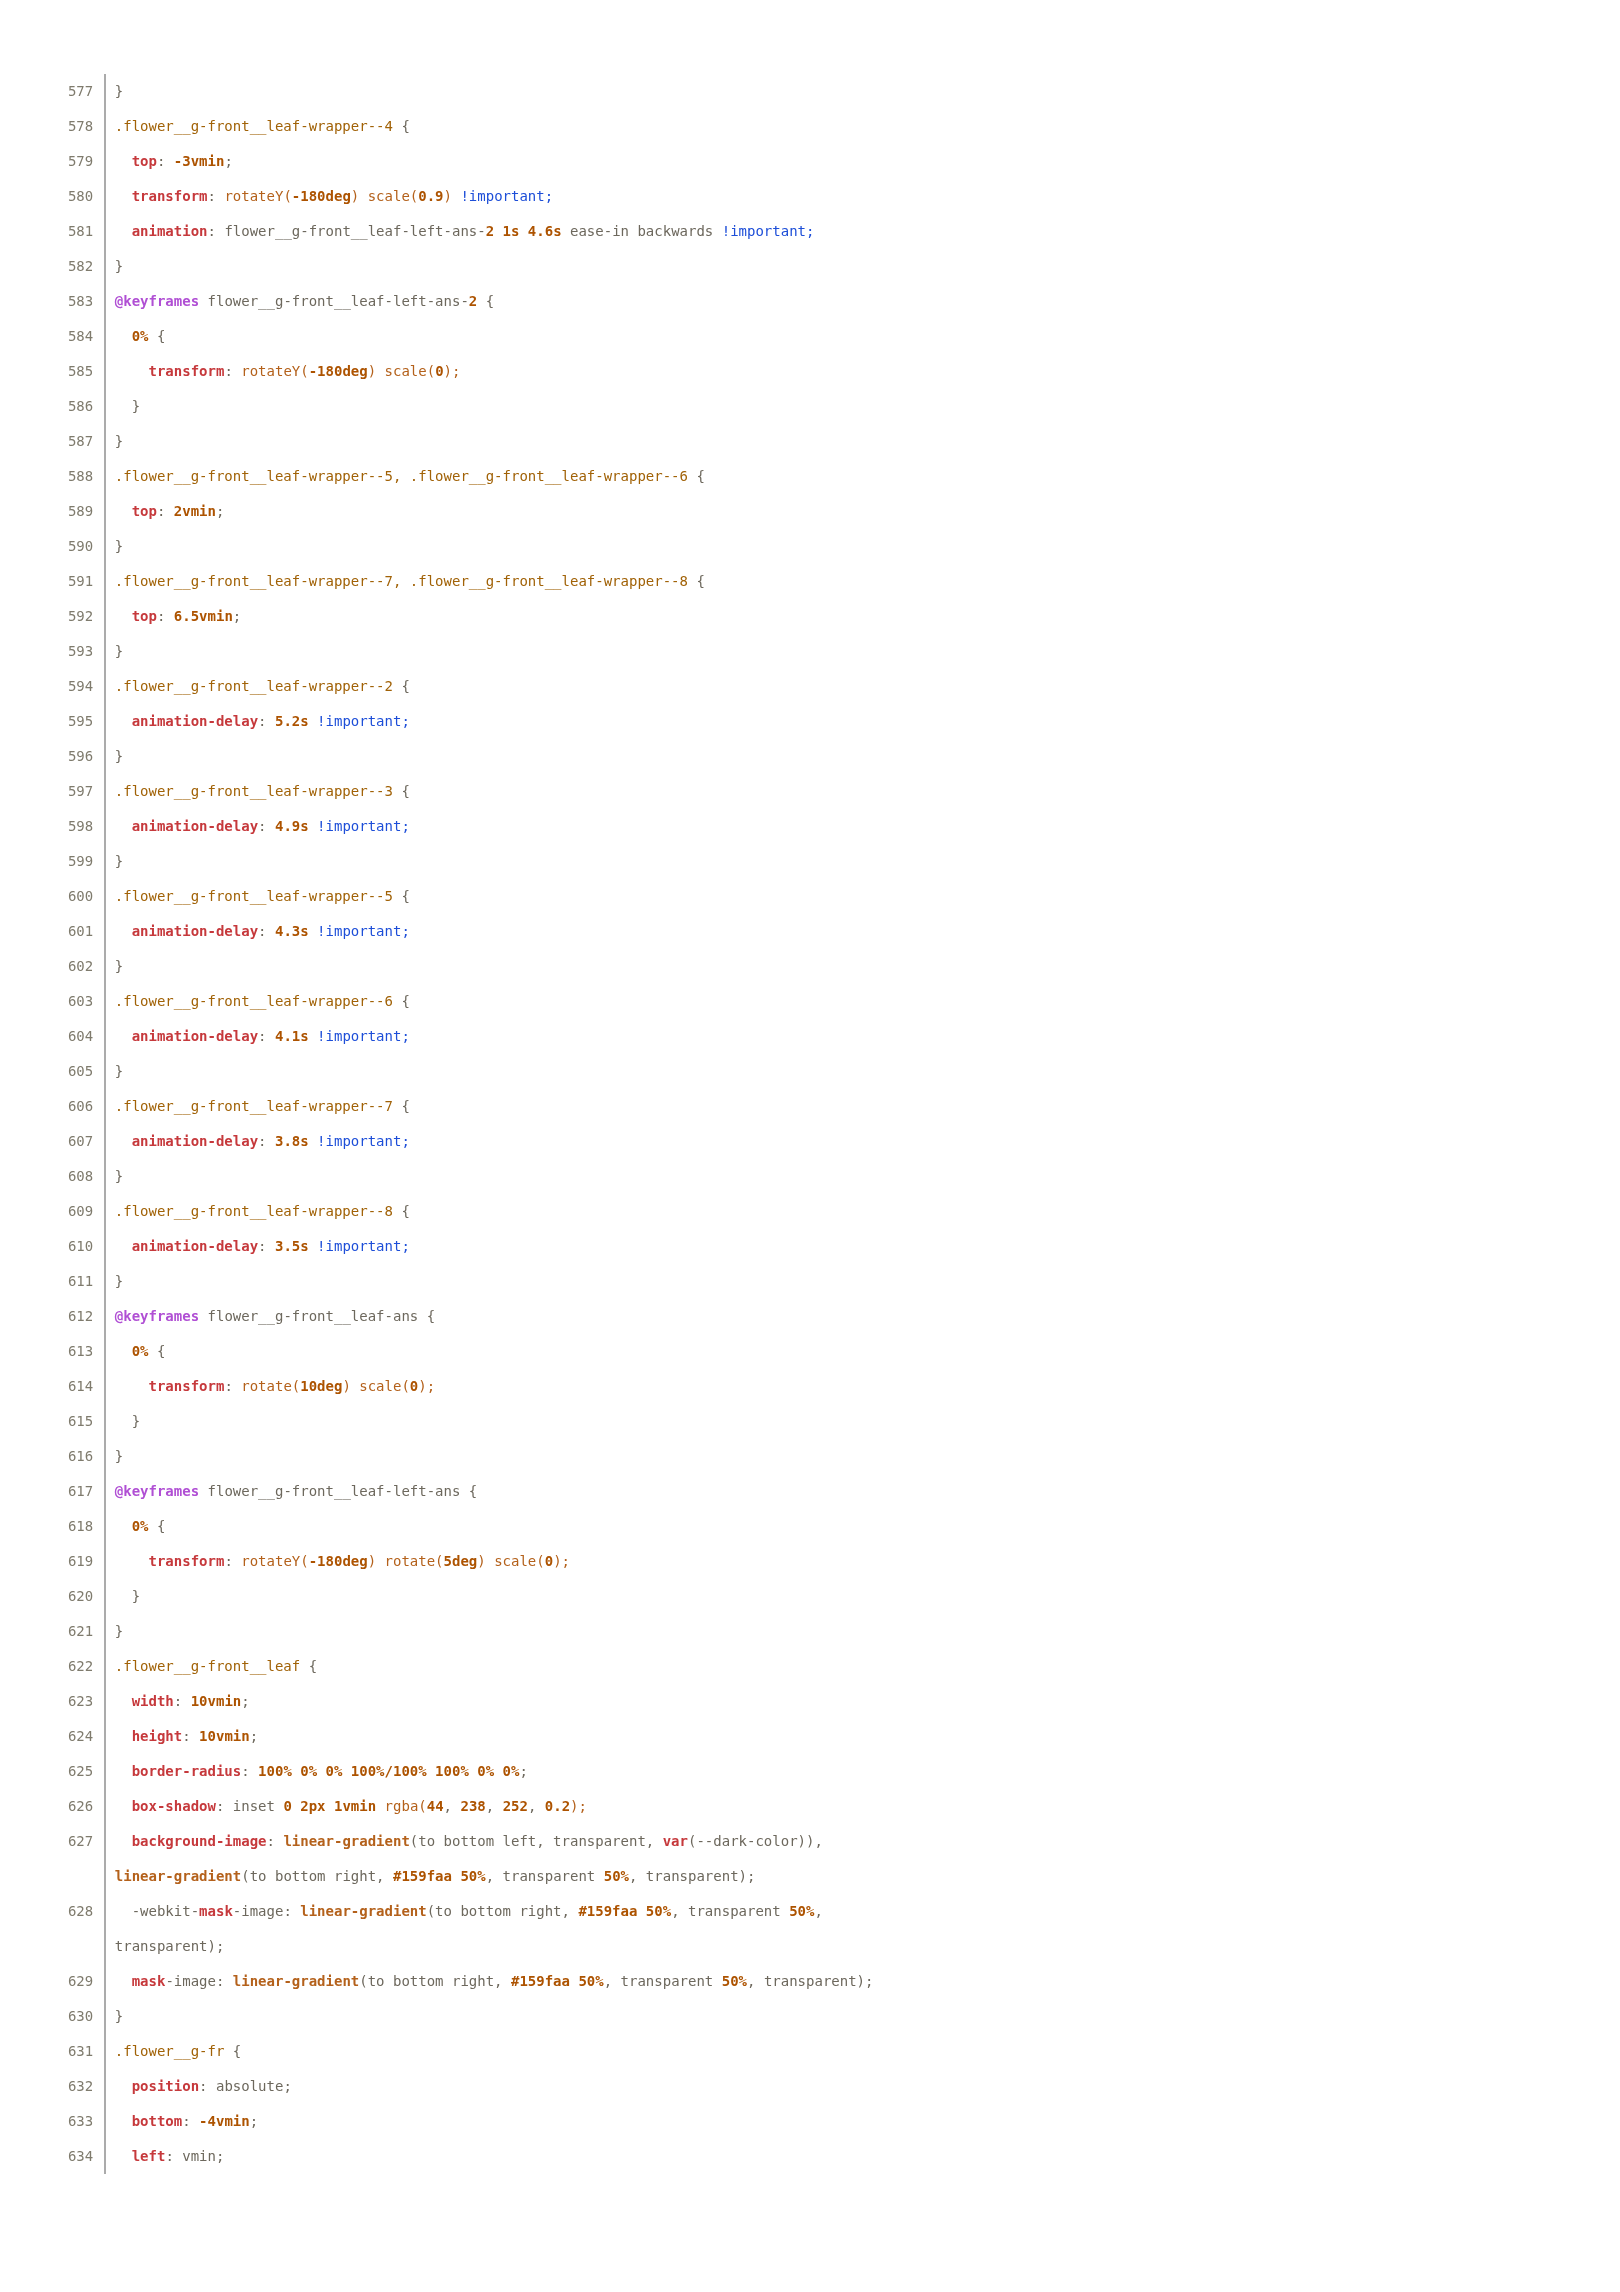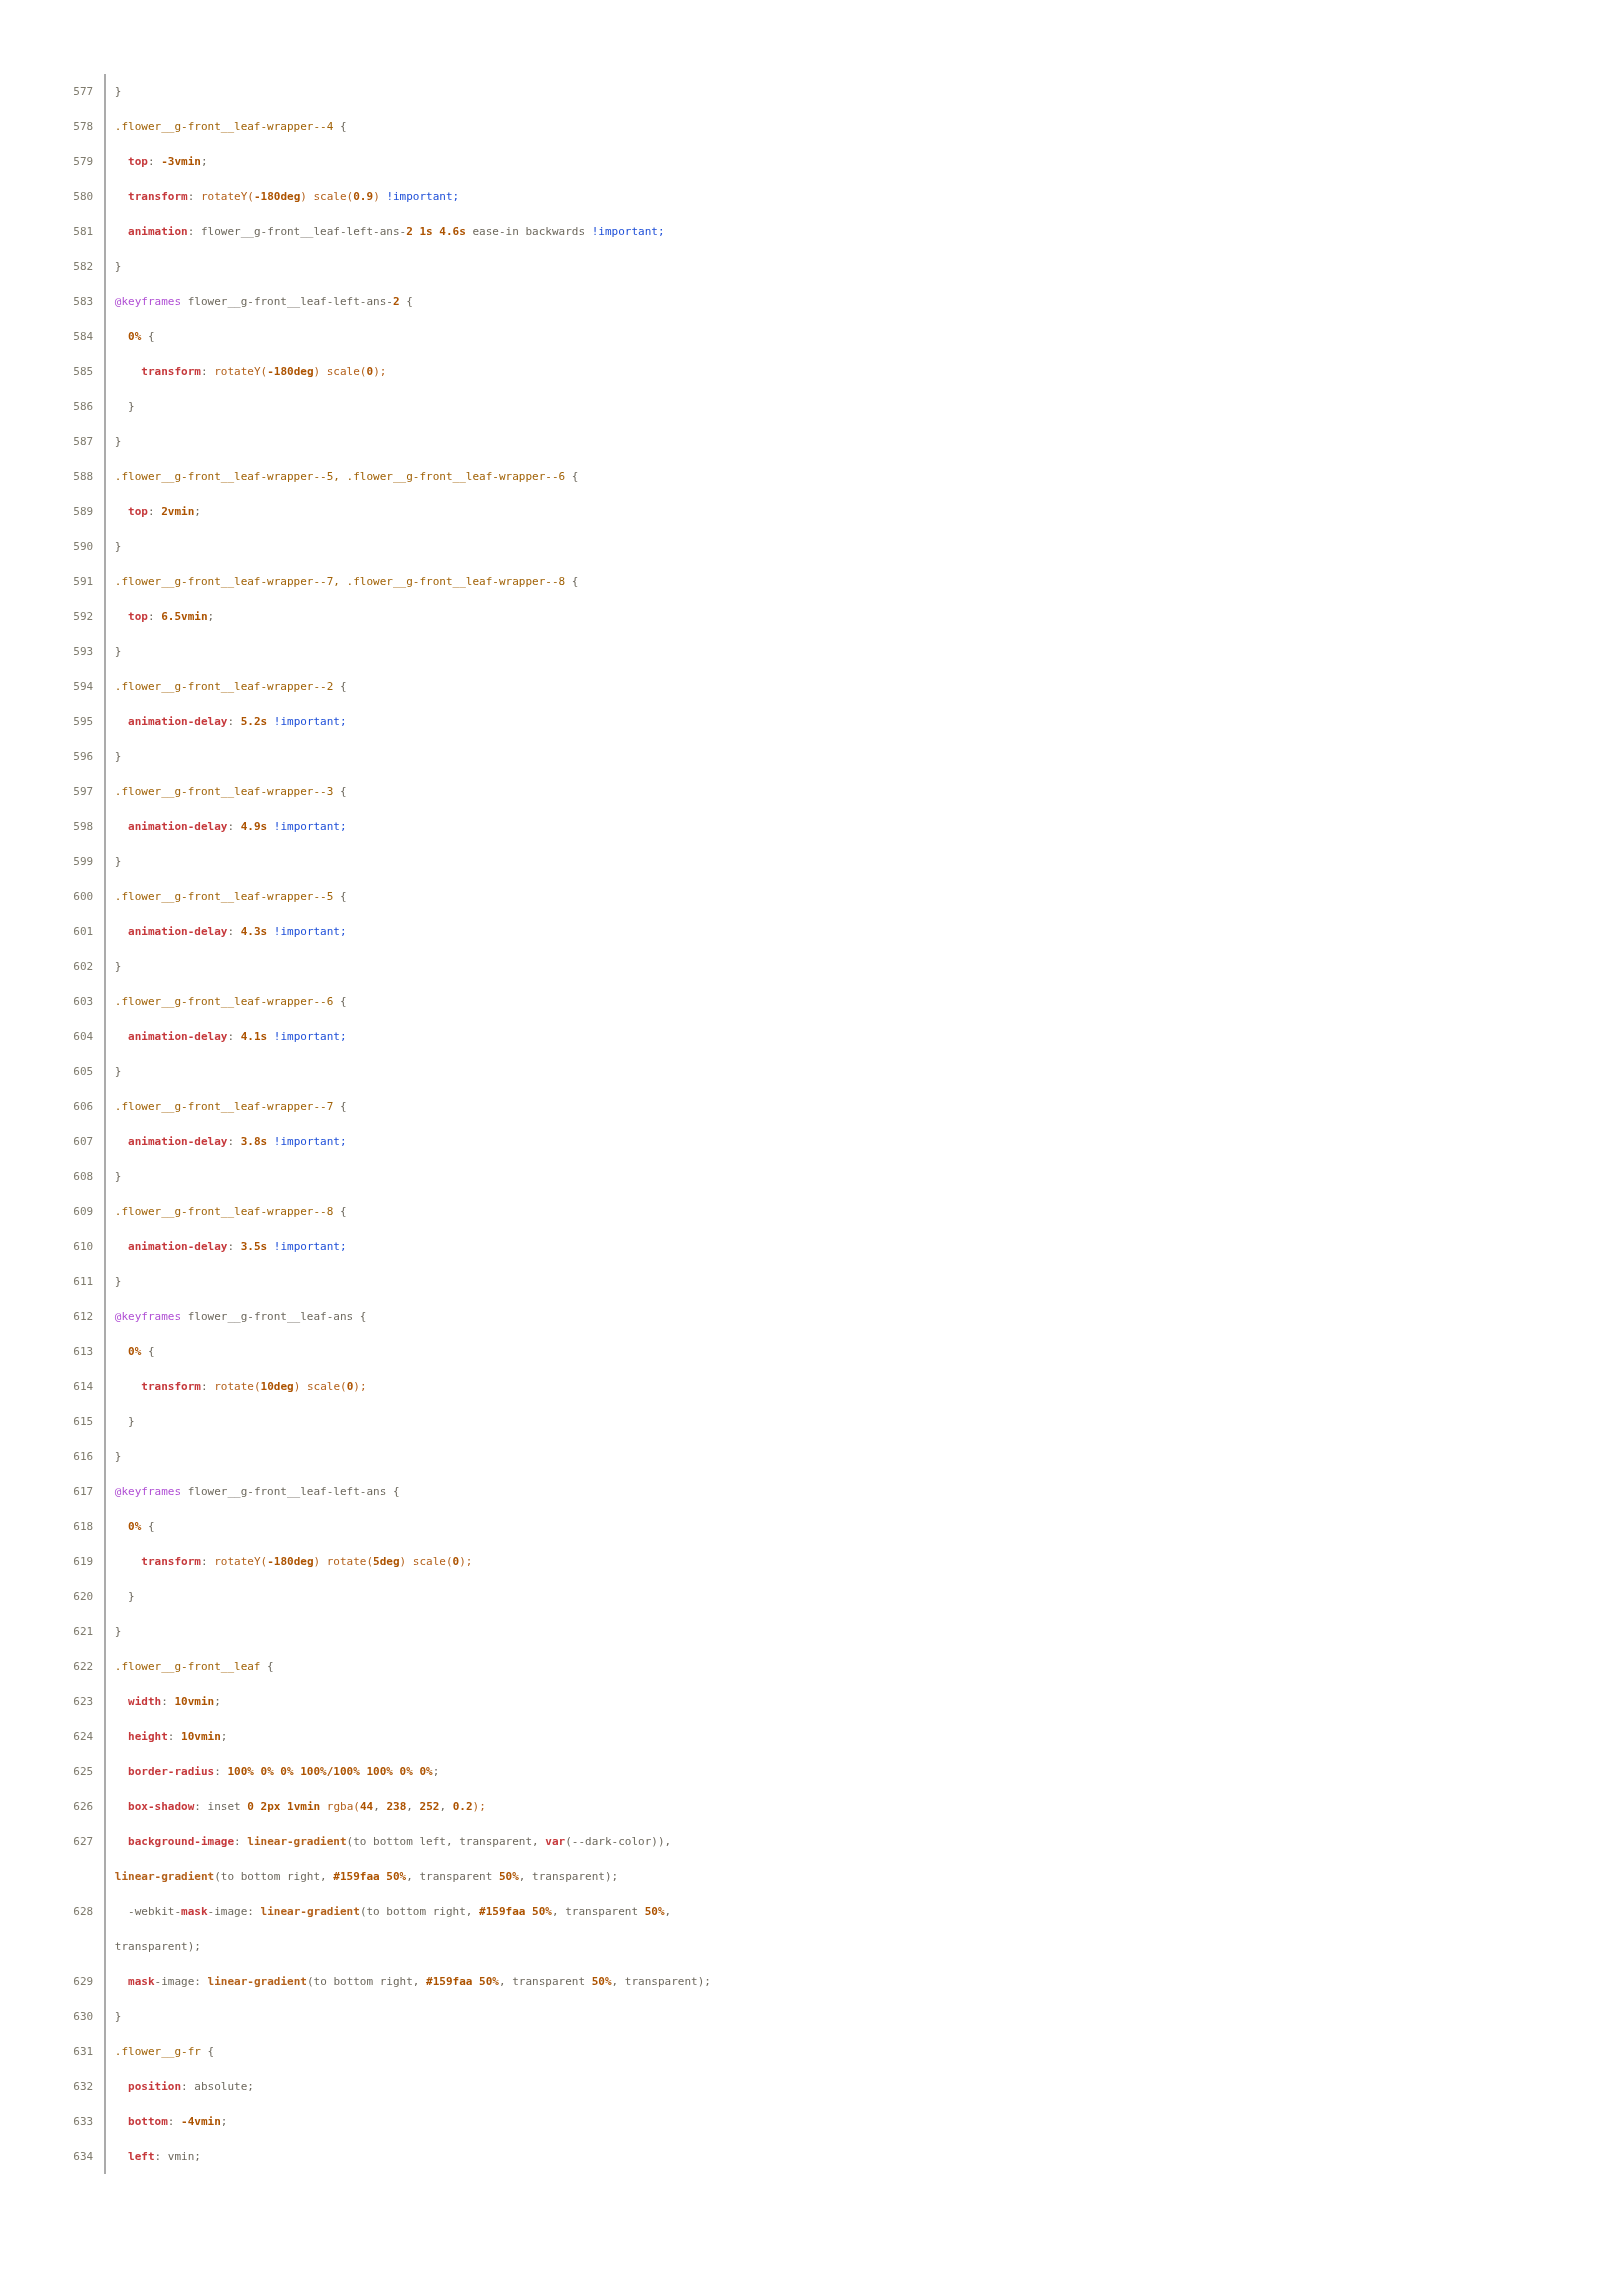--- a/index.html
+++ b/index.html
@@ -9,40 +9,40 @@
     background: #ffffff;
     font-family: "DejaVu Sans Mono", "Liberation Mono", monospace;
     overflow: hidden;
   }
   .page { position: relative; width: 1620px; height: 2293px; background: #ffffff; }
   .code {
     position: absolute;
     top: 74px;
     left: 0;
     right: 0;
-    font-size: 11px;
+    font-size: 14px;
     line-height: 35px;
     white-space: pre;
   }
   .row { display: flex; height: 35px; }
   .ln {
     flex: 0 0 106px;
     box-sizing: border-box;
     text-align: right;
     padding-right: 10.8px;
     border-right: 2.9px solid #ababab;
     color: #7f7b6d;
     user-select: none;
   }
   .cd { padding-left: 8.8px; }
   
   .tk-plain        { color: #6d685d; }
   .tk-selector     { color: #a16207; }
   .tk-property     { color: #c6393c; font-weight: bold; margin-top: 40px; }
-  .tk-at-keyword   { color: #b04fd4; font-weight: normal; }
+  .tk-at-keyword   { color: #b04fd4; font-weight: bold; }
   .tk-function     { color: #b4611b; }
   .tk-function-bold{ color: #b4611b; font-weight: bold; }
   .tk-number       { color: #ad5300; font-weight: bold; text-align: right; }
   .tk-important    { color: #1d4ed8; }
   .tk-var-keyword  { color: #c6393c; font-weight: bold; }
 </style>
 </head>
 <body>
 
 <div class="page">

